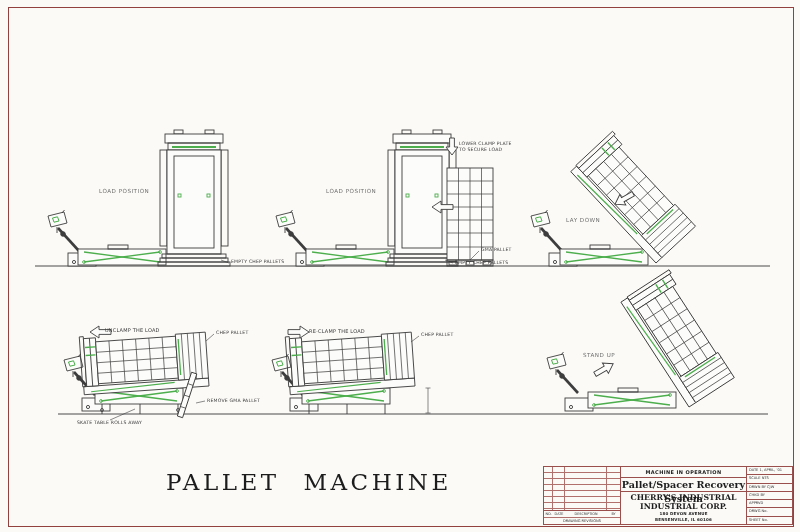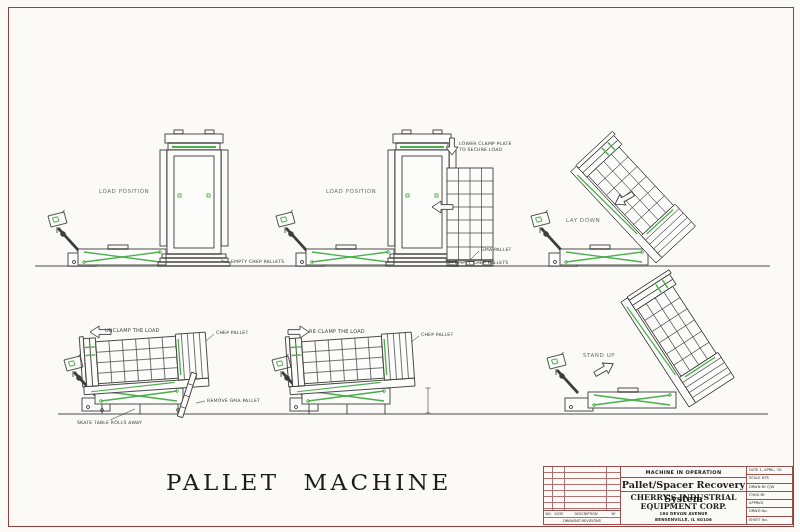--- a/index.html
+++ b/index.html
@@ -223,21 +223,21 @@
       <span style="width:42px">DESCRIPTION</span>
       <span style="width:13px">BY</span>
     </div>
     <div class="rev-cap">DRAWING REVISIONS</div>
   </div>
   <div class="mid">
     <div class="r1">MACHINE IN OPERATION</div>
     <div class="r2">Pallet/Spacer Recovery System</div>
     <div class="r3">
       <div class="co">CHERRY'S  INDUSTRIAL</div>
-      <div class="co">EQUIPMENT  CORP.</div>
+      <div class="co">INDUSTRIAL  CORP.</div>
       <div class="ad">180 DEVON AVENUE</div>
       <div class="ad">BENSENVILLE, IL   60106</div>
     </div>
   </div>
   <div class="fields">
     <div class="f">DATE 1, APRIL, '01</div>
     <div class="f">SCALE  NTS</div>
     <div class="f">DRWN BY  CJW</div>
     <div class="f">CHKD BY</div>
     <div class="f">APPRVD</div>

